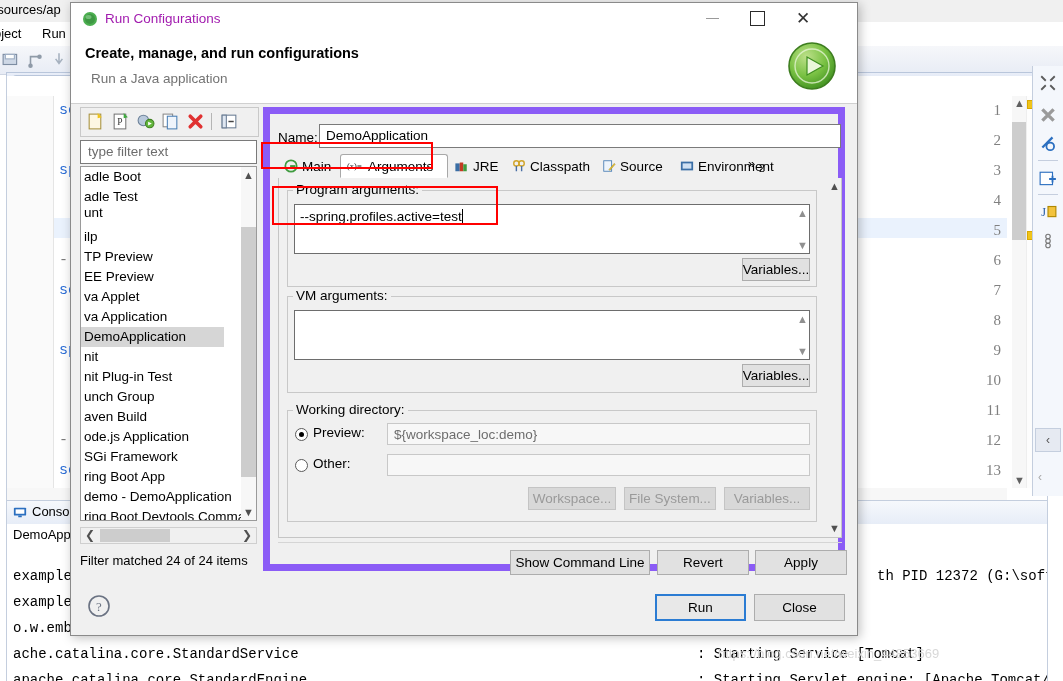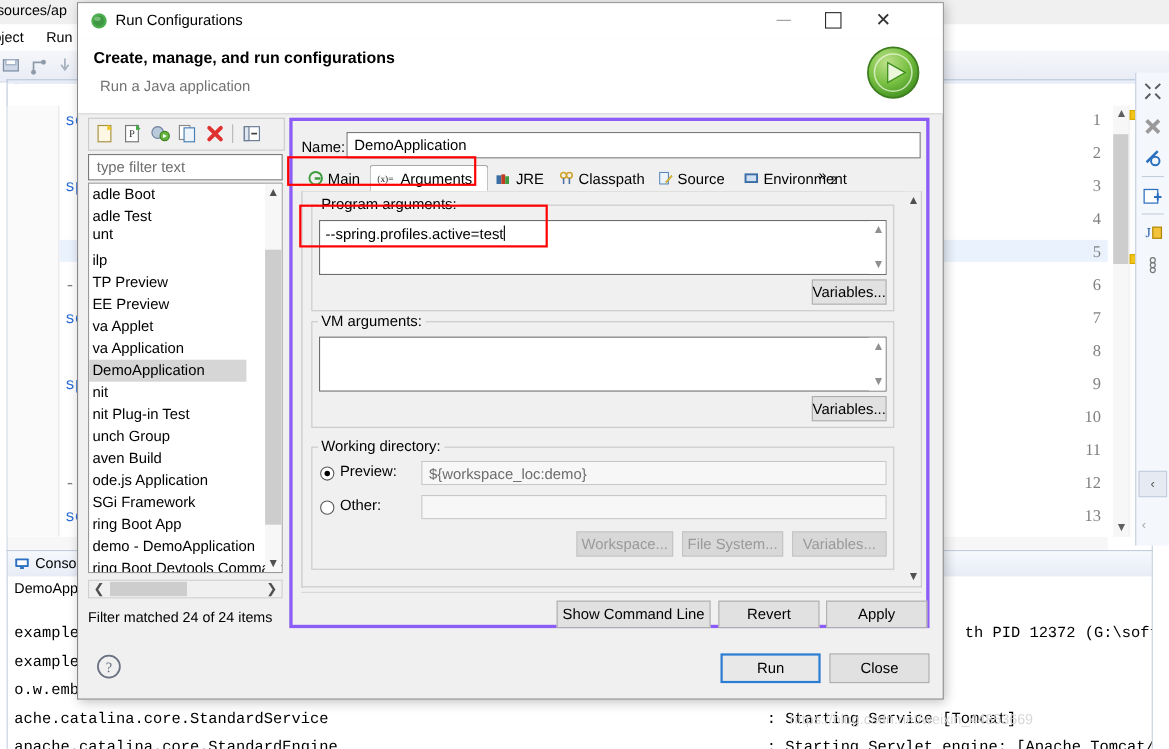--- a/index.html
+++ b/index.html
@@ -52,21 +52,21 @@
   .console-tab{position:absolute;left:6px;top:3px;display:flex;align-items:center;gap:5px;font-size:13px;}
   .console-body{position:absolute;left:6px;top:524px;width:1040px;height:157px;background:#fff;border:1px solid #c4cede;border-top:none;overflow:hidden;}
   .console-head{position:absolute;left:6px;top:3px;font-size:13px;color:#000;}
   .cline{position:absolute;left:6px;font-family:"Liberation Mono",monospace;font-size:14px;white-space:pre;color:#000;}
   .watermark{position:absolute;left:718px;top:646px;font-size:13px;color:#d8d8d8;white-space:nowrap;}
   
   #dialog{position:absolute;left:70px;top:2px;width:786px;height:632px;background:#f0f0f0;
     border:1px solid #8a8a8a;box-shadow:2px 2px 10px rgba(0,0,0,.25);}
   .dlg-titlebar{position:absolute;left:0;top:0;width:786px;height:32px;background:#ffffff;}
   .dlg-icon{position:absolute;left:11px;top:8px;width:16px;height:16px;}
-  .dlg-title{position:absolute;left:34px;top:8px;font-size:13.5px;color:#000000;}
+  .dlg-title{position:absolute;left:34px;top:8px;font-size:13.5px;color:#a21caf;}
   .dlg-btn{position:absolute;top:0;width:46px;height:30px;display:flex;align-items:center;justify-content:center;color:#333;}
   .dlg-head{position:absolute;left:0;top:32px;width:786px;height:68px;background:#ffffff;border-bottom:1px solid #d0d0d0;}
   .dlg-head-title{position:absolute;left:14px;top:10px;font-size:14.5px;font-weight:bold;color:#000;}
   .dlg-head-sub{position:absolute;left:20px;top:36px;font-size:13.5px;color:#737373;}
   .dlg-head-img{position:absolute;right:18px;top:4px;width:54px;height:54px;}
   
   .list-toolbar{position:absolute;left:9px;top:104px;width:177px;height:28px;
     background:#f0f0f0;border:1px solid #c9c9c9;}
   .lt-ico{position:absolute;top:4px;width:19px;height:19px;}
   .lt-sep{position:absolute;top:5px;width:1px;height:17px;background:#b5b5b5;}
@@ -81,21 +81,21 @@
   .lb-vthumb{position:absolute;right:0;top:60px;width:15px;height:250px;background:#cdcdcd;}
   .lb-up{position:absolute;right:0;top:0;width:15px;height:16px;text-align:center;font-size:11px;color:#505050;line-height:16px;}
   .lb-dn{position:absolute;right:0;top:337px;width:15px;height:16px;text-align:center;font-size:11px;color:#505050;line-height:16px;}
   .list-hscroll{position:absolute;left:9px;top:524px;width:177px;height:17px;background:#f0f0f0;border:1px solid #cfcfcf;box-sizing:border-box;}
   .lh-l{position:absolute;left:1px;top:0;width:16px;height:15px;text-align:center;line-height:15px;font-size:12px;color:#505050;}
   .lh-r{position:absolute;right:1px;top:0;width:16px;height:15px;text-align:center;line-height:15px;font-size:12px;color:#505050;}
   .lh-thumb{position:absolute;left:19px;top:1px;width:70px;height:13px;background:#cdcdcd;}
   .filter-count{position:absolute;left:9px;top:550px;font-size:13px;color:#000;white-space:nowrap;}
   
   .cfg-pane{position:absolute;left:192px;top:104px;width:582px;height:464px;
-    background:#f0f0f0;border:3px solid #8b5cf6;box-sizing:border-box;}
+    background:#f0f0f0;border:7px solid #8b5cf6;box-sizing:border-box;}
   .name-label{position:absolute;left:8px;top:16px;font-size:13.5px;}
   .name-input{position:absolute;left:49px;top:10px;width:522px;height:24px;background:#fff;
     border:1px solid #7a7a7a;box-sizing:border-box;}
   .name-value{position:absolute;left:6px;top:3px;font-size:13.5px;color:#000;}
   .tabstrip{position:absolute;left:8px;top:40px;width:564px;height:24px;border-bottom:1px solid #a8a8a8;}
   .tabi{position:absolute;top:0;height:24px;display:flex;align-items:center;gap:4px;
     font-size:13.5px;padding:0 7px 0 6px;box-sizing:border-box;color:#000;}
   .tabi.active{background:#fff;border:1px solid #a8a8a8;border-bottom:1px solid #fff;border-radius:3px 3px 0 0;}
   .tab-more{position:absolute;top:2px;font-size:13px;color:#000;}
   .panel{position:absolute;left:8px;top:64px;width:564px;height:360px;background:#f0f0f0;

